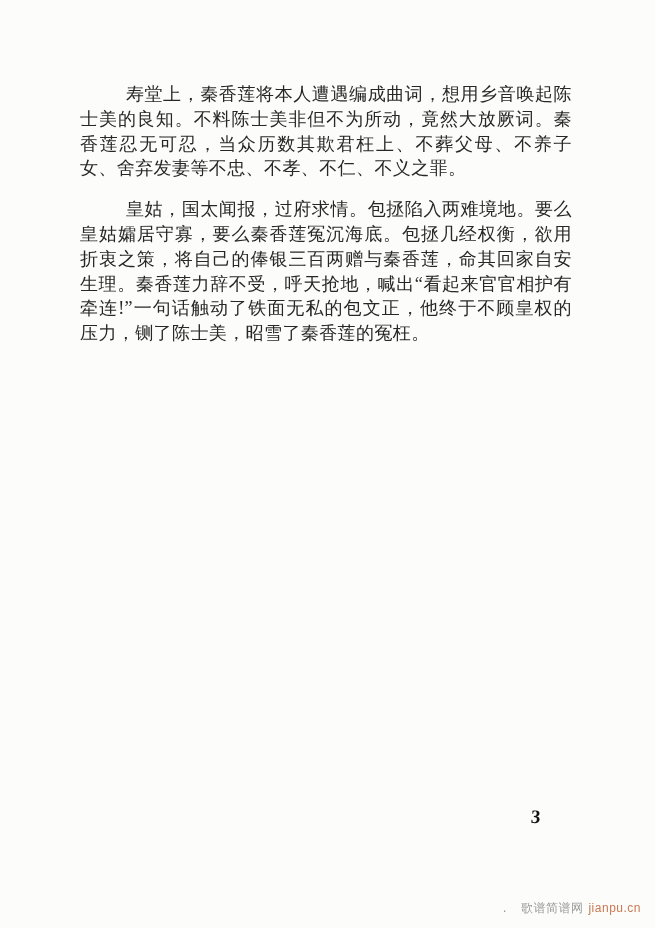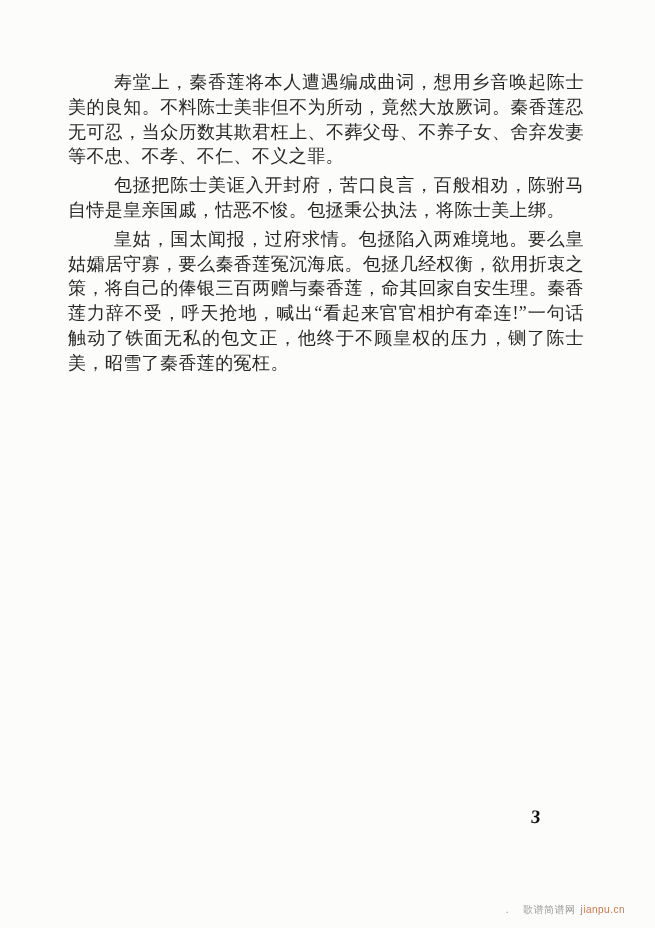--- a/index.html
+++ b/index.html
@@ -18,51 +18,50 @@
     position: absolute;
     left: 64px; top: 66px;
     width: 524px;
     color: #272727;
     font-size: 18px;
     line-height: 24.8px;
     letter-spacing: 0.4px;
     text-align: justify;
   }
   .text-block p {
-    margin: 4px;
+    margin: 16px;
     text-indent: 2.55em;
   }
   .page-number {
     position: absolute;
     left: 531px; top: 806px;
     font-size: 19px;
     font-weight: bold;
     color: #111;
     transform: skewX(-4deg);
   }
   .watermark {
     position: absolute;
-    right: 30px; bottom: 11px;
-    font-size: 10px;
+    right: 14px; bottom: 11px;
+    font-size: 12px;
     letter-spacing: 0.5px;
     white-space: nowrap;
     font-family: "Liberation Sans", "DejaVu Sans", sans-serif;
   }
   .wm-dot   { color: #8f8f8f; margin-right: 14px; }
   .wm-name  { color: #9b9b9b; }
   .wm-domain{ color: #c97a52; margin-left: 5px; }
 </style>
 </head>
 <body>
 
 <div class="page">
 
   <div class="text-block">
     <p>寿堂上，秦香莲将本人遭遇编成曲词，想用乡音唤起陈士美的良知。不料陈士美非但不为所动，竟然大放厥词。秦香莲忍无可忍，当众历数其欺君枉上、不葬父母、不养子女、舍弃发妻等不忠、不孝、不仁、不义之罪。</p>
-    <p>包拯把陈士美诓入开封府，苦口良言，百般相劝，陈驸马自恃是皇亲国戚，怙恶不悛。包拯秉公执法，将陈士美上绑。</p>
     <p>皇姑，国太闻报，过府求情。包拯陷入两难境地。要么皇姑孀居守寡，要么秦香莲冤沉海底。包拯几经权衡，欲用折衷之策，将自己的俸银三百两赠与秦香莲，命其回家自安生理。秦香莲力辞不受，呼天抢地，喊出“看起来官官相护有牵连!”一句话触动了铁面无私的包文正，他终于不顾皇权的压力，铡了陈士美，昭雪了秦香莲的冤枉。</p>
   </div>
 
   <div class="page-number">3</div>
 
   <div class="watermark">
     <span class="wm-dot">.</span><span class="wm-name">歌谱简谱网</span><span class="wm-domain">jianpu.cn</span>
   </div>
 
 </div>

